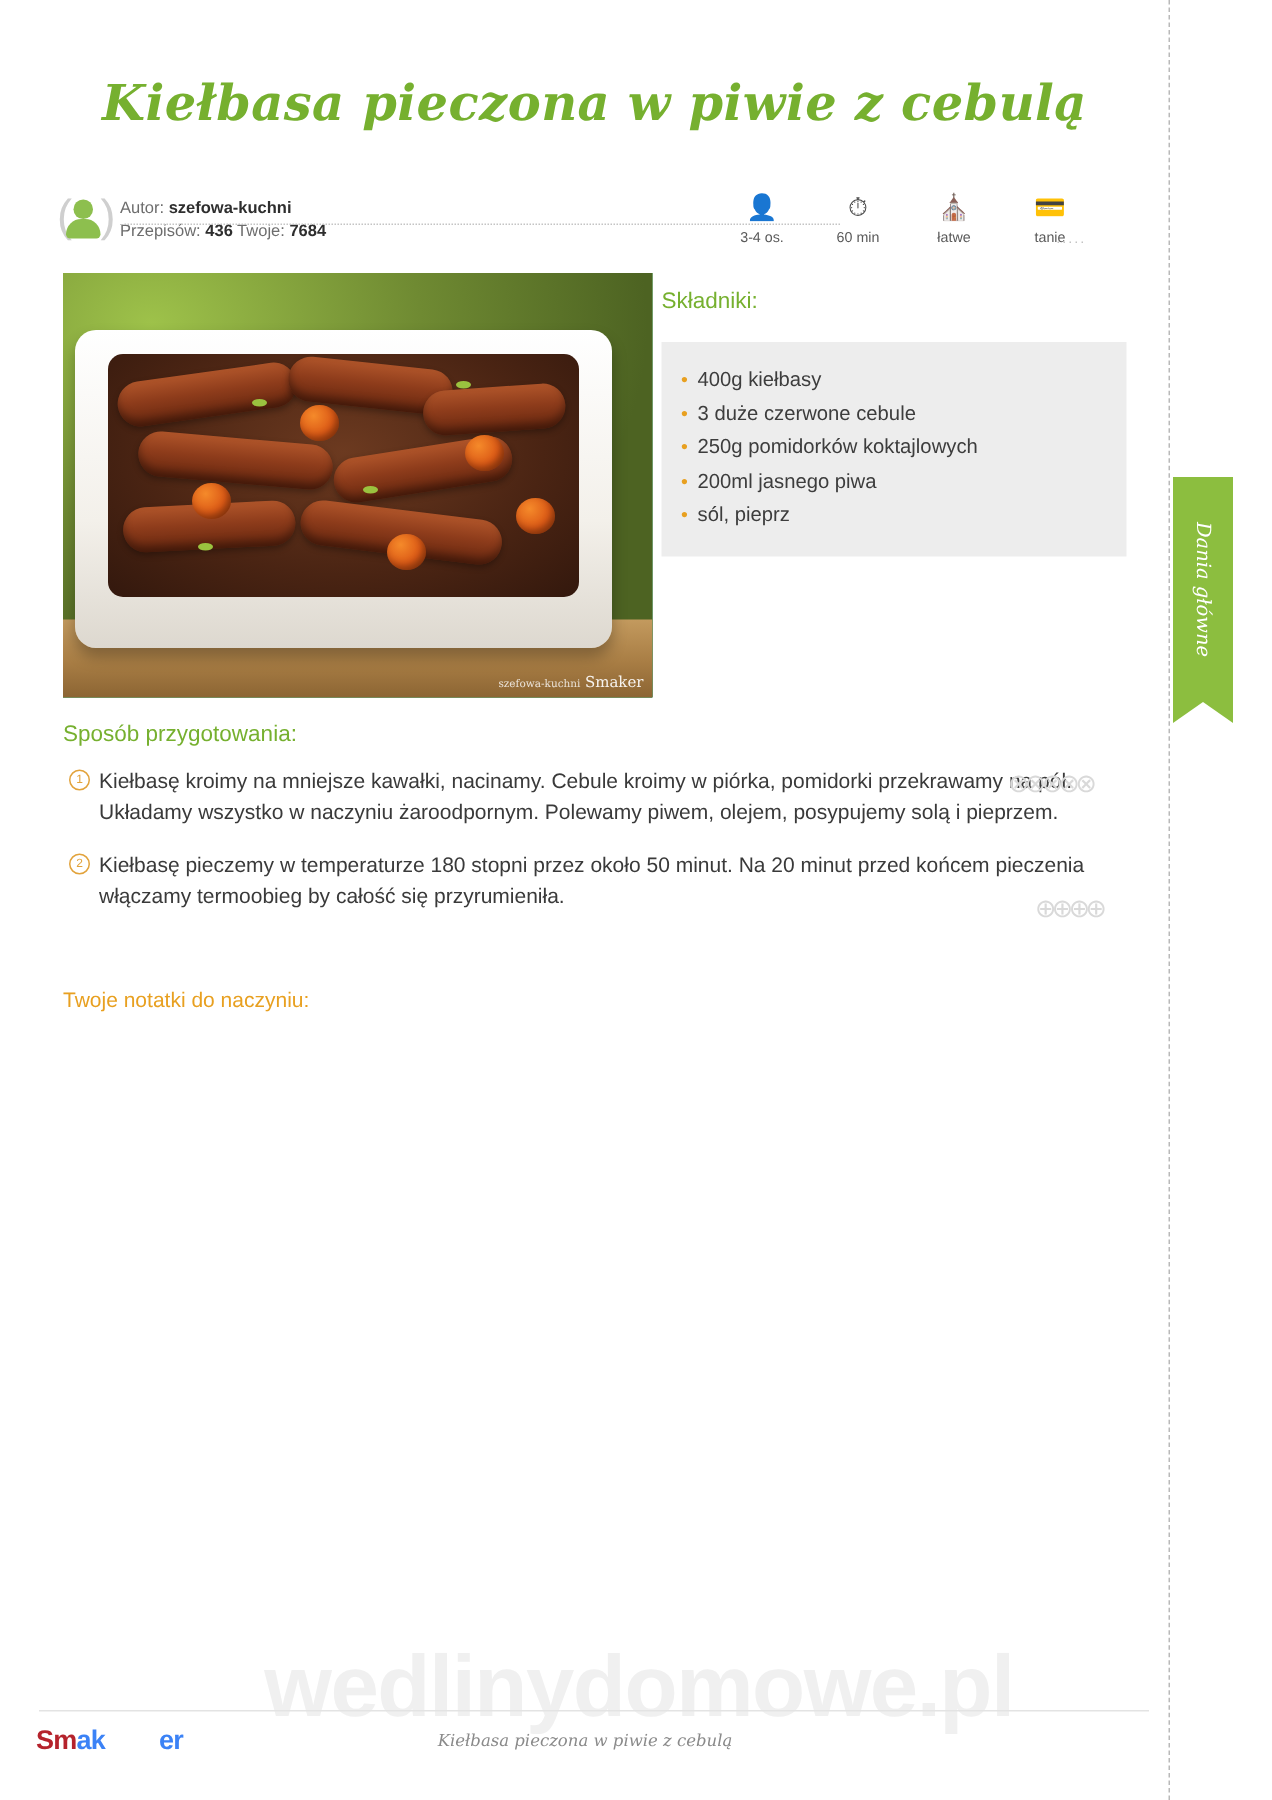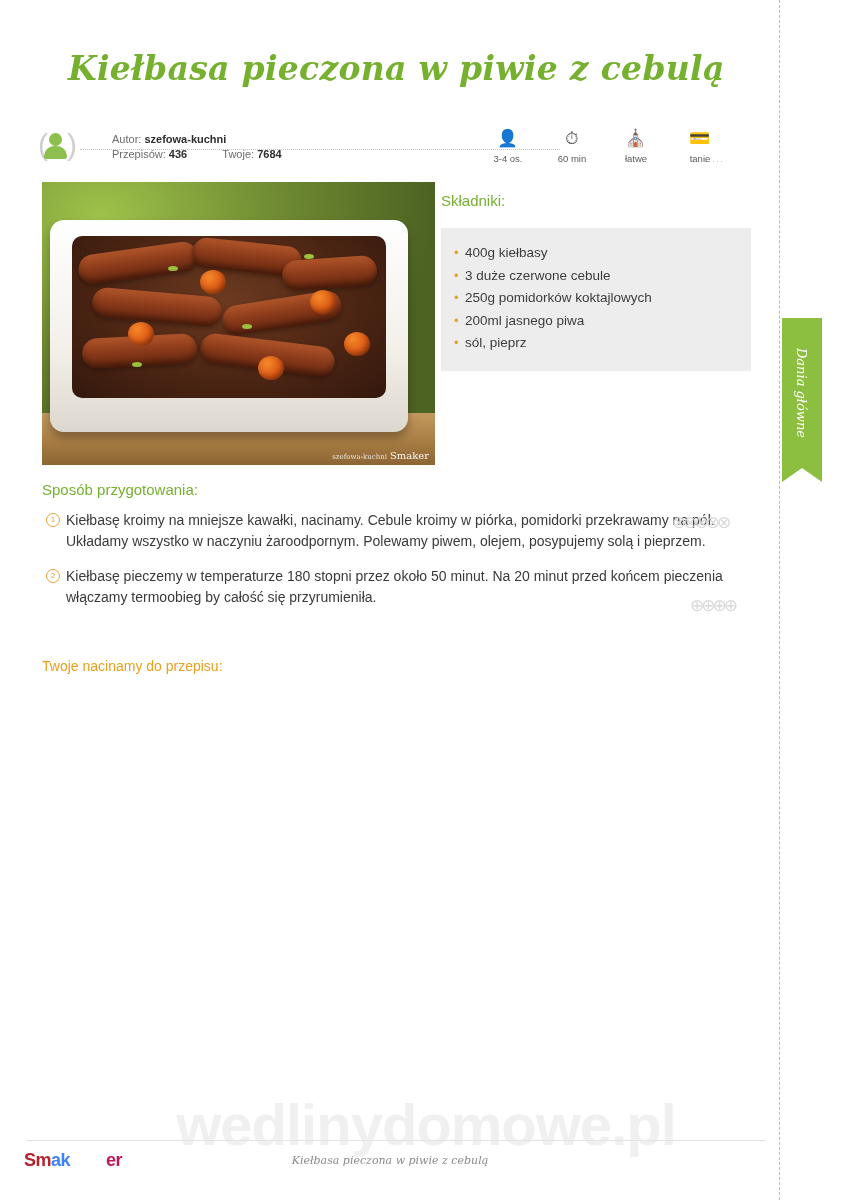--- a/index.html
+++ b/index.html
@@ -86,21 +86,21 @@
   .avatar-paren-r { left: 25px; }
 
   .author-lines {
     position: absolute;
     left: 38px;
     top: 4px;
     font-size: 11px;
     color: #4b4b4b;
     line-height: 15px;
   }
-  .author-lines .lbl { color: #6d6d6d; margin-left: 32px; }
+  .author-lines .lbl { color: #6d6d6d; }
   .author-lines b { color: #2e2e2e; }
   .strip-dotted {
     position: absolute;
     left: 38px;
     top: 21px;
     width: 480px;
     border-top: 1px dotted #c4c4c4;
   }
 
   .meta-icons {
@@ -361,21 +361,21 @@
   .footer-logo {
     position: absolute;
     left: 24px;
     top: 1150px;
     font-weight: bold;
     font-size: 18px;
     letter-spacing: -0.5px;
   }
   .footer-logo .sm { color: #b5232c; }
   .footer-logo .ak { color: #3b82f6; }
-  .footer-logo .er { color: #be185d; padding-left: 36px; }
+  .footer-logo .er { color: #3b82f6; padding-left: 36px; }
   .footer-center {
     position: absolute;
     left: 0;
     top: 1154px;
     width: 780px;
     text-align: center;
     font-family: "DejaVu Serif", serif;
     font-style: italic;
     font-size: 11px;
     color: #8a8a8a;
@@ -486,21 +486,21 @@
     </div>
     <div class="step">
       <span class="step-num">2</span>
       <span class="step-text">Kiełbasę pieczemy w temperaturze 180 stopni przez około 50 minut. Na 20 minut przed końcem pieczenia włączamy termoobieg by całość się przyrumieniła.</span>
     </div>
   </div>
 
   <div class="scribble" style="left:672px; top:512px;">⊗⊗⊗⊗⊗</div>
   <div class="scribble" style="left:690px; top:595px;">⊕⊕⊕⊕</div>
 
-  <div class="notes-head">Twoje nacinamy do przepisu:</div>
+  <div class="notes-head">Twoje notatki do naczyniu:</div>
 
   <div class="side-tab">
     <div class="side-tab-label">Dania główne</div>
   </div>
 
   <div class="watermark">wedlinydomowe.pl</div>
 
   <div class="footer-rule"></div>
   <div class="footer-logo">
     <span class="sm">Sm</span><span class="ak">ak</span><span class="er">er</span>

